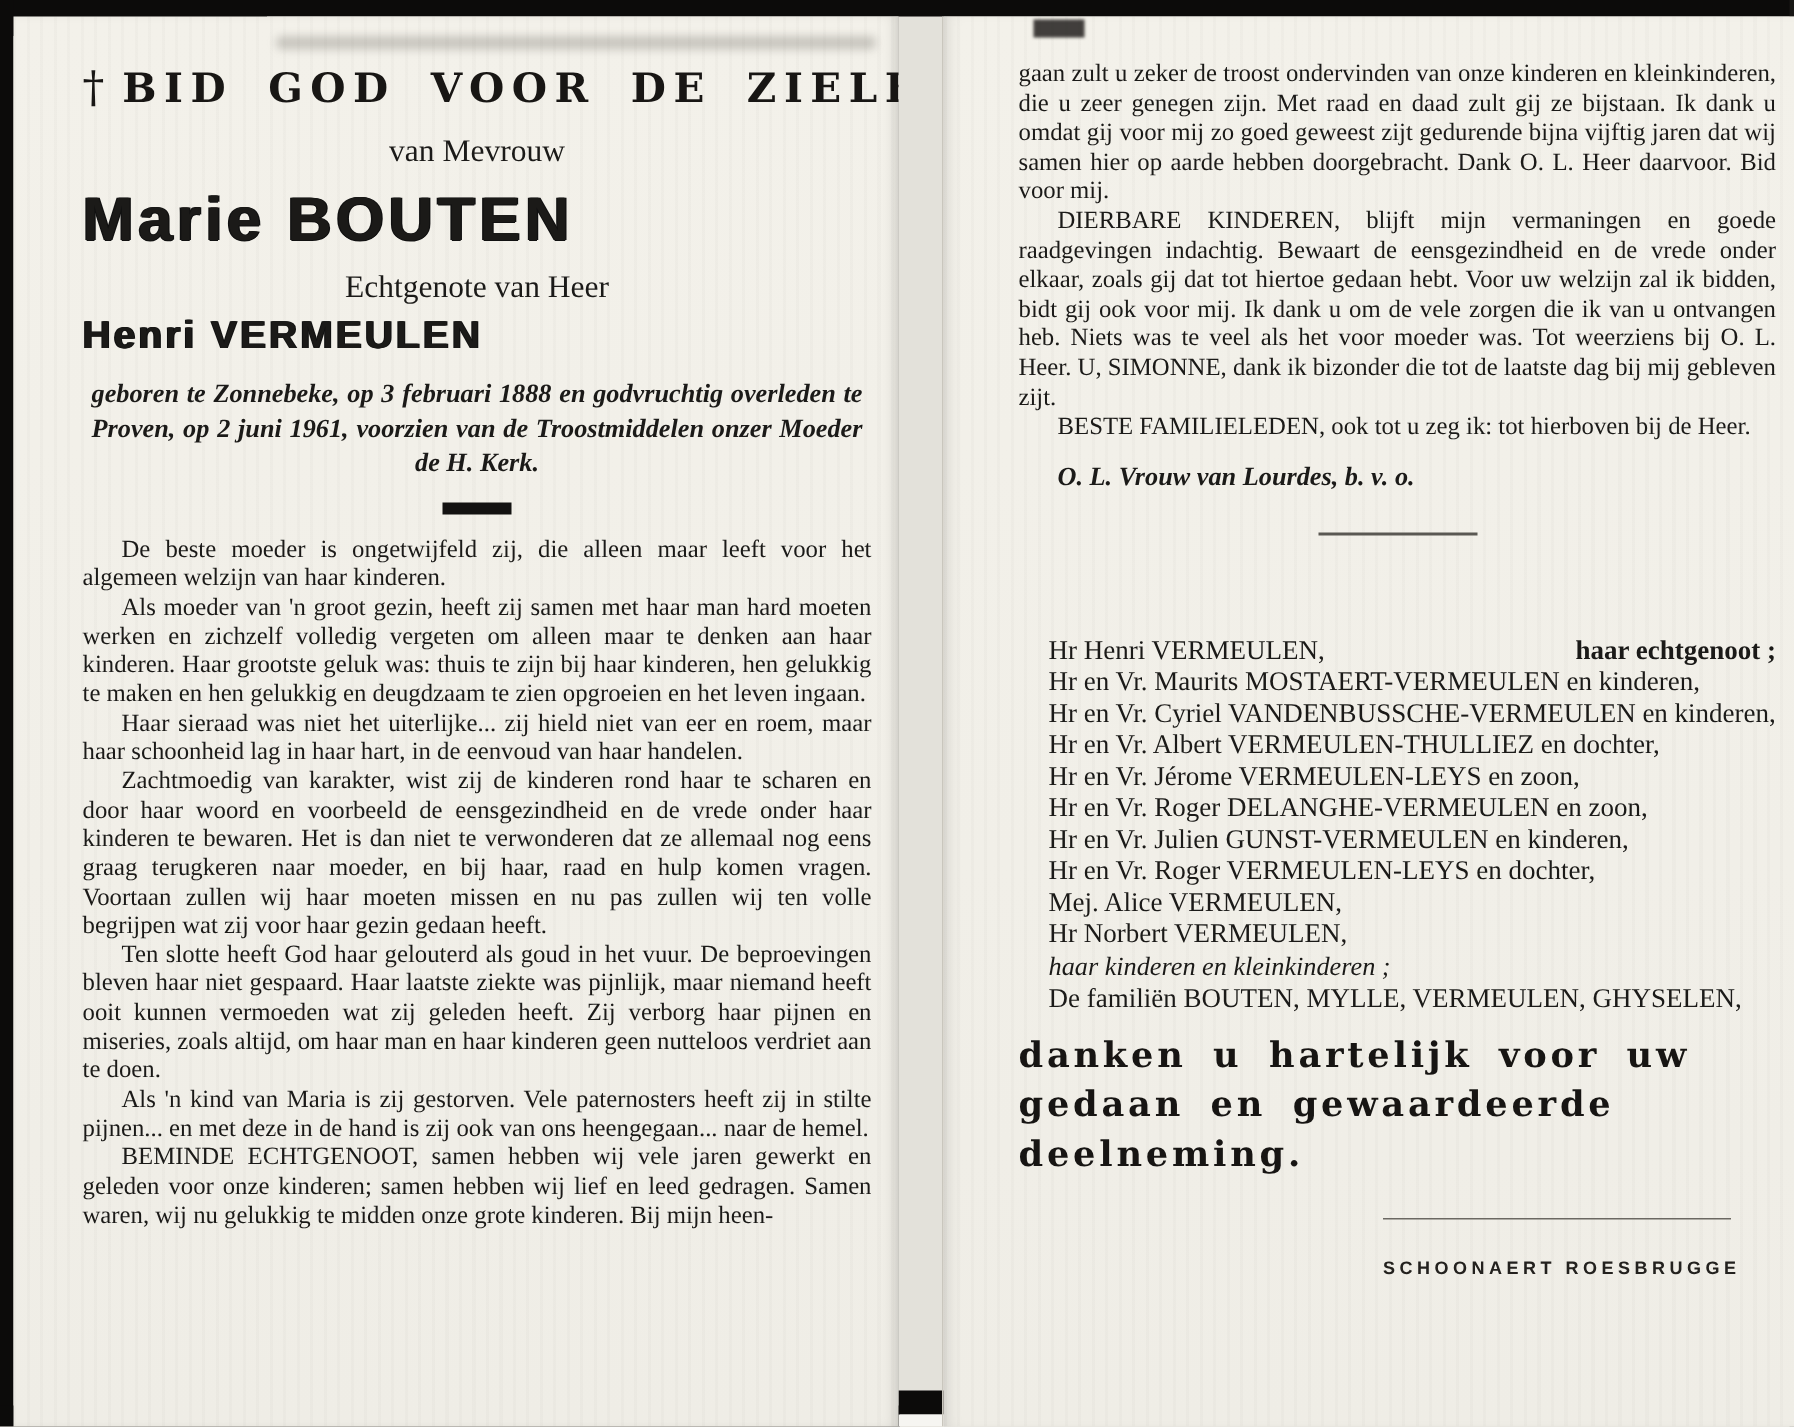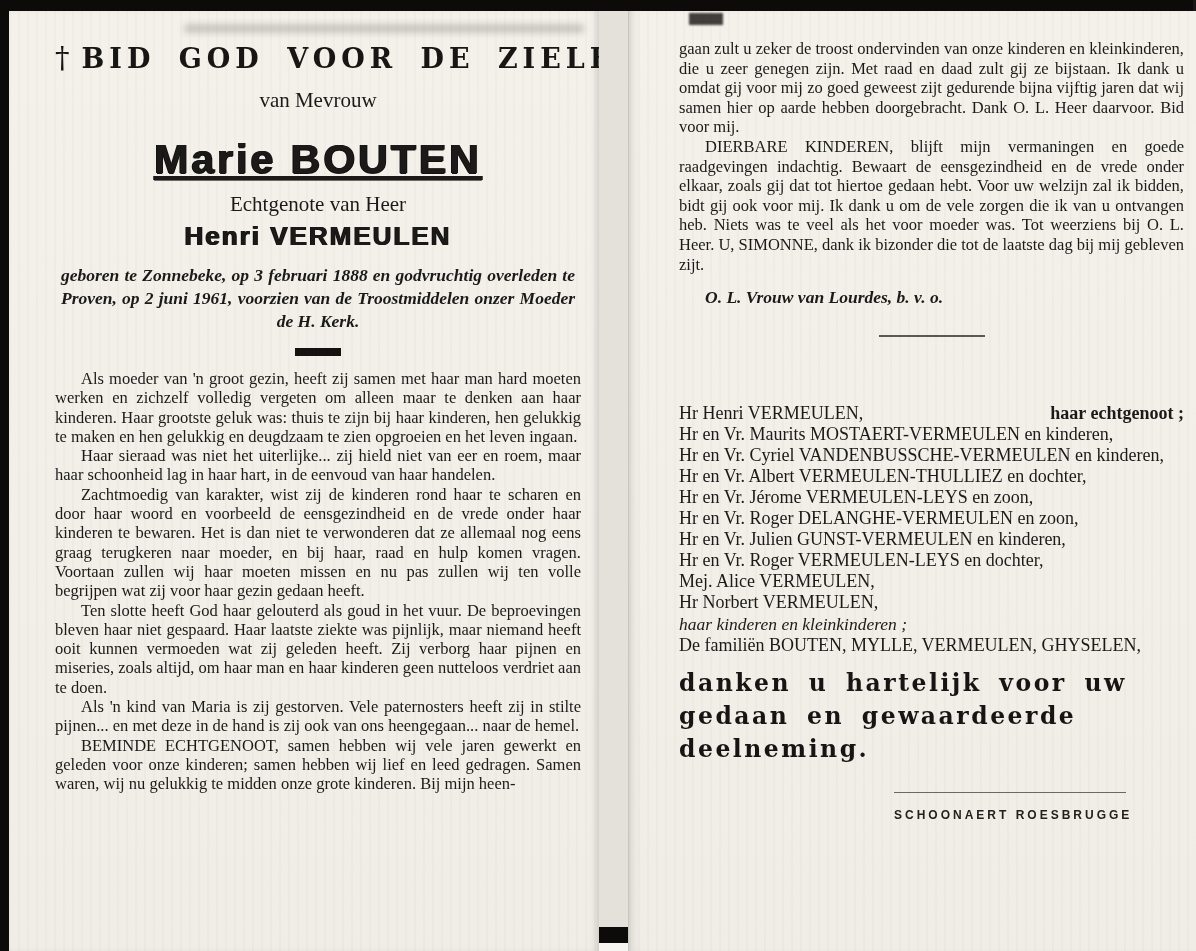--- a/index.html
+++ b/index.html
@@ -36,61 +36,60 @@
 
   
   .uncial{font-family:"DejaVu Serif", serif;font-weight:700;}
   .card-title{
     text-align:center;font-size:27px;letter-spacing:5px;word-spacing:9px;
     white-space:nowrap;color:#181614;
   }
   .cross{font-size:29px;margin-right:12px;letter-spacing:0;font-weight:400;}
   .of-line{text-align:center;font-size:21px;margin-top:13px;}
   .deceased-name{
-    text-align:center;font-family:"Liberation Sans", sans-serif;font-weight:bold;
-    font-size:41px;letter-spacing:3px;margin-top:23px;white-space:nowrap;
+    text-align:left;font-family:"Liberation Sans", sans-serif;font-weight:bold;
+    font-size:41px;letter-spacing:3px;margin-top:10px;white-space:nowrap;
     text-shadow:0.9px 0 0 #111, -0.9px 0 0 #111, 0 0.6px 0 #111;
-    text-decoration:underline;
   }
   .spouse-line{text-align:center;font-size:21px;margin-top:9px;}
   .spouse-name{
-    text-align:center;font-family:"Liberation Sans", sans-serif;font-weight:bold;
+    font-family:"Liberation Sans", sans-serif;font-weight:bold;
     font-size:26px;letter-spacing:2px;margin-top:4px;
     text-shadow:0.7px 0 0 #111, -0.7px 0 0 #111;
   }
   .vitals{
     margin-top:12px;font-style:italic;font-weight:bold;font-size:17.5px;line-height:23px;
     text-align:justify;text-align-last:center;padding:0 6px;
   }
   .divider{width:46px;height:8px;background:#131211;margin:15px auto 13px auto;}
 
   
   .bodytext p{margin:0;text-align:justify;}
   .inner-left .bodytext p{font-size:16.5px;line-height:19.3px;text-indent:26px;}
   .inner-right .bodytext p{font-size:16.5px;line-height:19.6px;text-indent:26px;}
   .bodytext p.noindent{text-indent:0;}
 
   .invocation{margin:13px 0 0 26px;font-style:italic;font-weight:600;font-size:17.5px;}
   .thin-rule{width:106px;border:0;border-top:2px solid #5a5853;margin:27px auto 0 auto;}
 
   
-  .family{margin-top:66px;font-size:18px;line-height:21px;}
+  .family{margin-top:66px;font-size:18px;line-height:21px;margin-left:20px;}
   .fam-row{margin:0;padding-left:34px;text-indent:-34px;}
   .fam-first{display:flex;justify-content:space-between;padding-left:0;text-indent:0;}
   .fam-note{font-weight:600;white-space:nowrap;}
   .relation-note{font-style:italic;font-weight:400;font-size:17.5px;margin:1px 10px 0 0;}
 
   
   .closing{
     margin-top:11px;font-size:23.5px;letter-spacing:2.5px;word-spacing:7px;
     line-height:33px;color:#171513;
   }
   .printer{
-    width:232px;margin:26px 58px 0 auto;text-align:center;
-    border-top:1.5px solid #6b6862;padding-top:15px;
+    width:232px;margin:26px 30px 0 auto;text-align:center;
+    border-top:1.5px solid #6b6862;padding-top:25px;
     font-family:"Liberation Sans", sans-serif;font-size:12px;font-weight:bold;
     letter-spacing:3px;color:#23211e;white-space:nowrap;
   }
 </style>
 </head>
 <body>
 
 <div class="bar bar-top"></div>
 <div class="bar bar-top-blob"></div>
 <div class="bar bar-left"></div>
@@ -105,36 +104,38 @@
     <div class="card-title uncial">
       <span class="cross">†</span><span>BID GOD VOOR DE ZIELERUST</span>
     </div>
     <div class="of-line">van Mevrouw</div>
     <div class="deceased-name">Marie BOUTEN</div>
     <div class="spouse-line">Echtgenote van Heer</div>
     <div class="spouse-name">Henri VERMEULEN</div>
     <div class="vitals">geboren te Zonnebeke, op 3 februari 1888 en godvruchtig overleden te Proven, op 2 juni 1961, voorzien van de Troostmiddelen onzer Moeder de H. Kerk.</div>
     <div class="divider"></div>
     <div class="bodytext">
+      <p>De beste moeder is ongetwijfeld zij, die alleen maar leeft voor het algemeen welzijn van haar kinderen.</p>
       <p>Als moeder van 'n groot gezin, heeft zij samen met haar man hard moeten werken en zichzelf volledig vergeten om alleen maar te denken aan haar kinderen. Haar grootste geluk was: thuis te zijn bij haar kinderen, hen gelukkig te maken en hen gelukkig en deugdzaam te zien opgroeien en het leven ingaan.</p>
       <p>Haar sieraad was niet het uiterlijke... zij hield niet van eer en roem, maar haar schoonheid lag in haar hart, in de eenvoud van haar handelen.</p>
       <p>Zachtmoedig van karakter, wist zij de kinderen rond haar te scharen en door haar woord en voorbeeld de eensgezindheid en de vrede onder haar kinderen te bewaren. Het is dan niet te verwonderen dat ze allemaal nog eens graag terugkeren naar moeder, en bij haar, raad en hulp komen vragen. Voortaan zullen wij haar moeten missen en nu pas zullen wij ten volle begrijpen wat zij voor haar gezin gedaan heeft.</p>
       <p>Ten slotte heeft God haar gelouterd als goud in het vuur. De beproevingen bleven haar niet gespaard. Haar laatste ziekte was pijnlijk, maar niemand heeft ooit kunnen vermoeden wat zij geleden heeft. Zij verborg haar pijnen en miseries, zoals altijd, om haar man en haar kinderen geen nutteloos verdriet aan te doen.</p>
       <p>Als 'n kind van Maria is zij gestorven. Vele paternosters heeft zij in stilte pijnen... en met deze in de hand is zij ook van ons heengegaan... naar de hemel.</p>
       <p>BEMINDE ECHTGENOOT, samen hebben wij vele jaren gewerkt en geleden voor onze kinderen; samen hebben wij lief en leed gedragen. Samen waren, wij nu gelukkig te midden onze grote kinderen. Bij mijn heen-</p>
     </div>
   </div>
 </div>
 
 <div class="page page-right">
   <div class="smudge2"></div>
   <div class="inner-right">
     <div class="bodytext">
       <p class="noindent">gaan zult u zeker de troost ondervinden van onze kinderen en kleinkinderen, die u zeer genegen zijn. Met raad en daad zult gij ze bijstaan. Ik dank u omdat gij voor mij zo goed geweest zijt gedurende bijna vijftig jaren dat wij samen hier op aarde hebben doorgebracht. Dank O. L. Heer daarvoor. Bid voor mij.</p>
       <p>DIERBARE KINDEREN, blijft mijn vermaningen en goede raadgevingen indachtig. Bewaart de eensgezindheid en de vrede onder elkaar, zoals gij dat tot hiertoe gedaan hebt. Voor uw welzijn zal ik bidden, bidt gij ook voor mij. Ik dank u om de vele zorgen die ik van u ontvangen heb. Niets was te veel als het voor moeder was. Tot weerziens bij O. L. Heer. U, SIMONNE, dank ik bizonder die tot de laatste dag bij mij gebleven zijt.</p>
+      <p>BESTE FAMILIELEDEN, ook tot u zeg ik: tot hierboven bij de Heer.</p>
     </div>
     <div class="invocation">O. L. Vrouw van Lourdes, b. v. o.</div>
     <hr class="thin-rule">
 
     <div class="family">
       <div class="fam-row fam-first">
         <span>Hr Henri VERMEULEN,</span>
         <span class="fam-note">haar echtgenoot ;</span>
       </div>
       <p class="fam-row">Hr en Vr. Maurits MOSTAERT-VERMEULEN en kinderen,</p>

